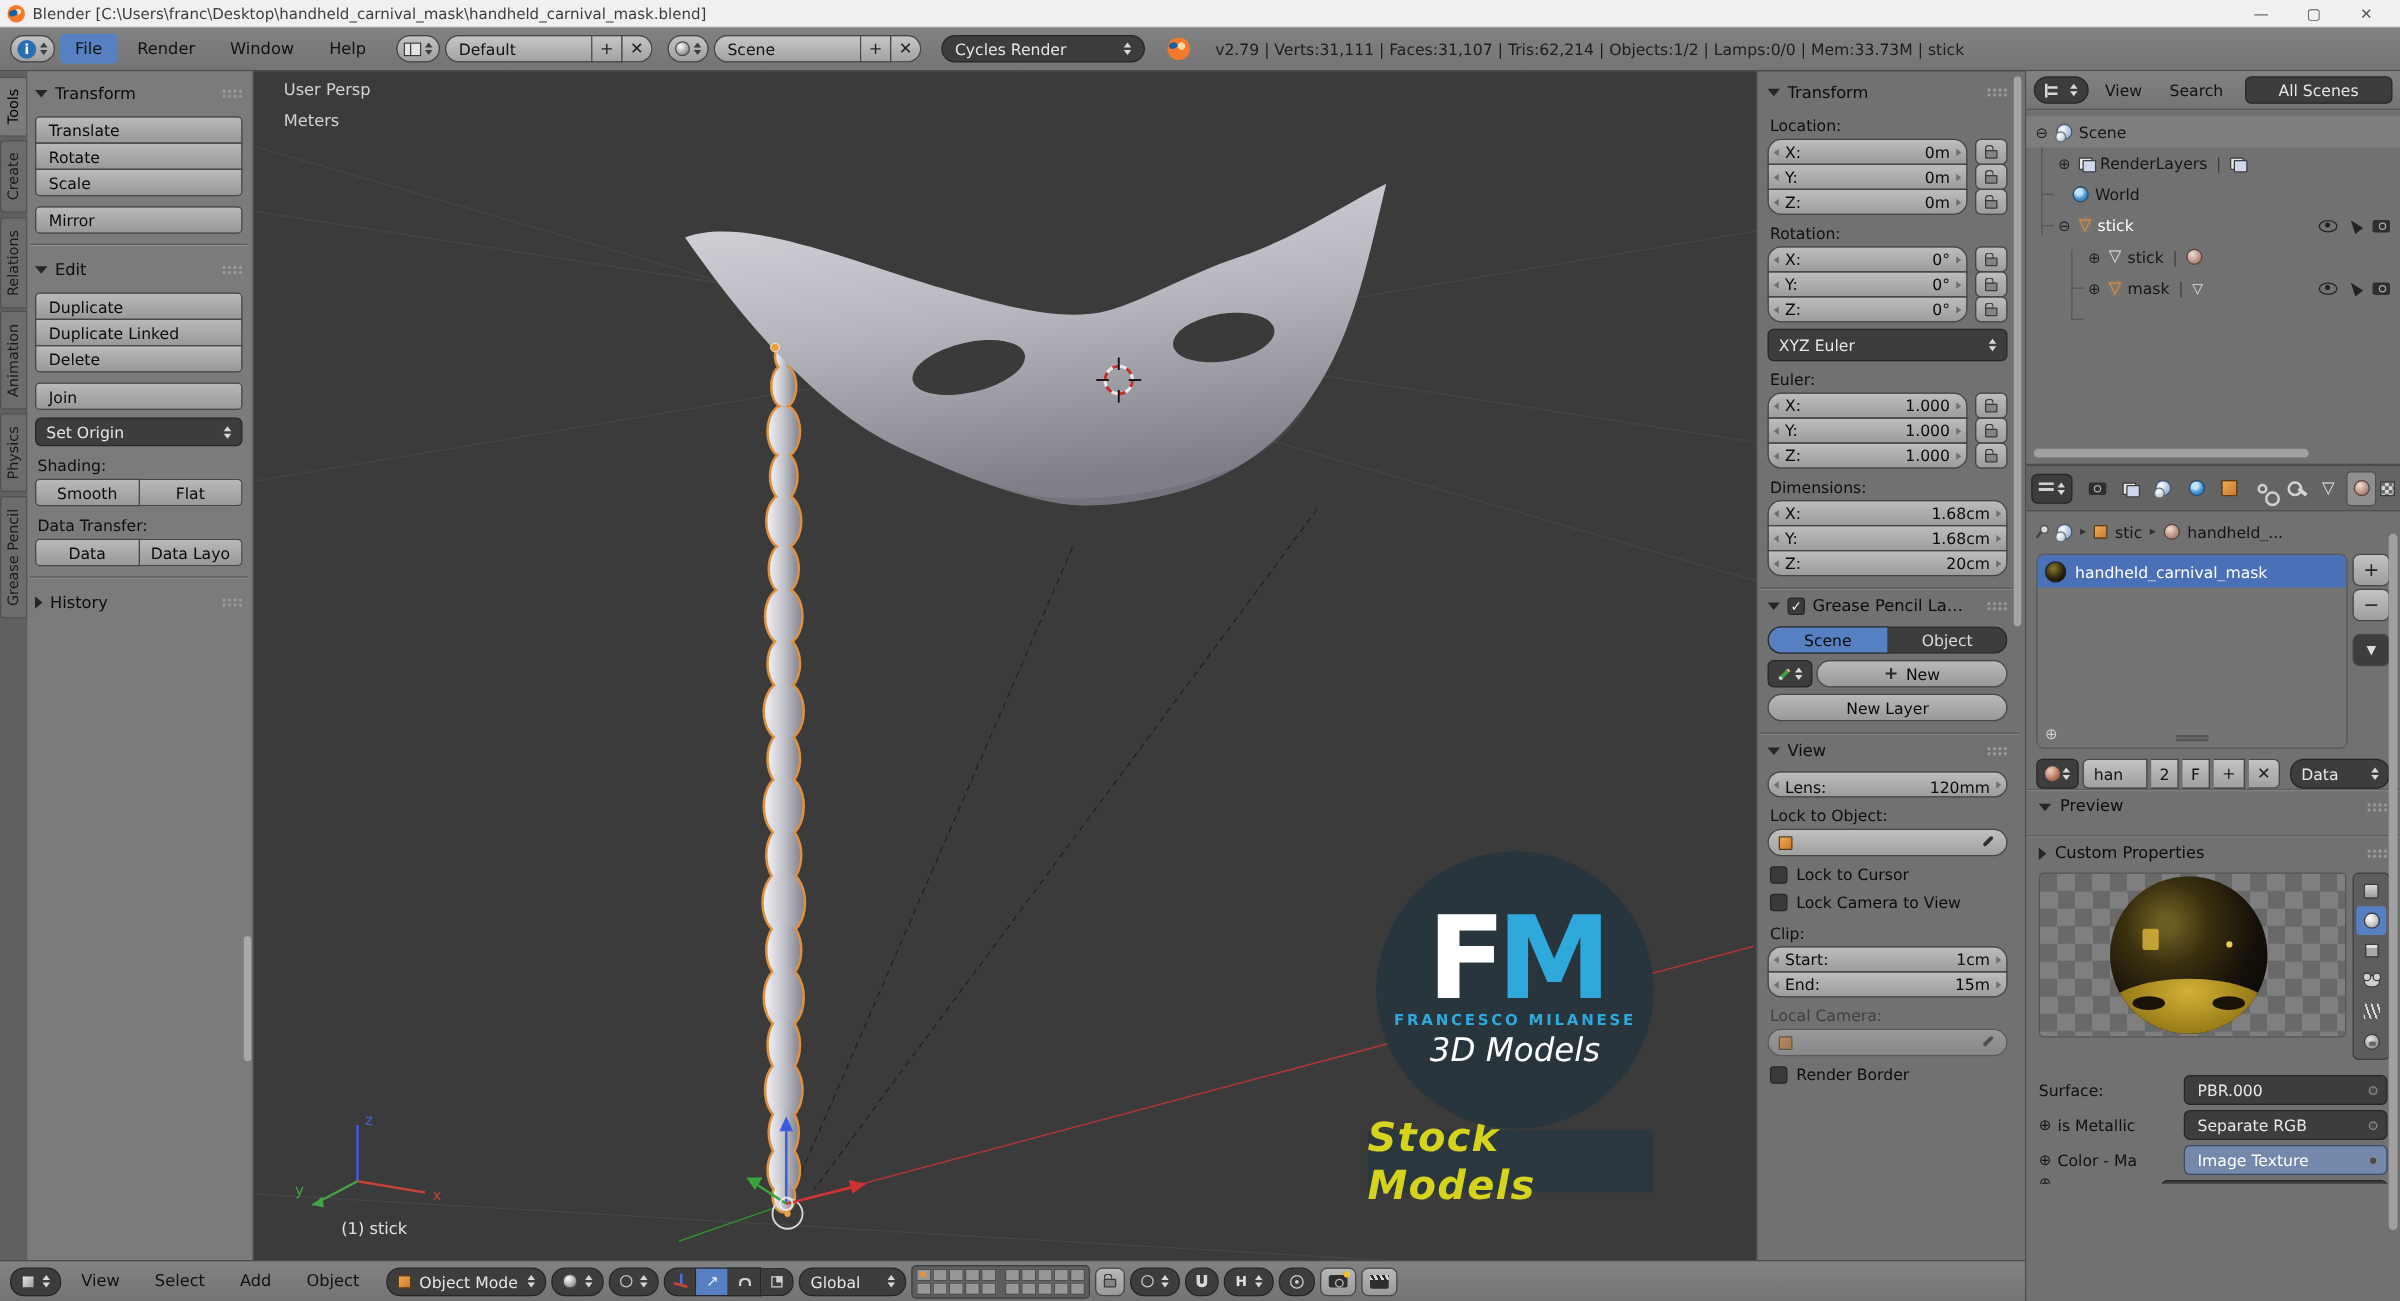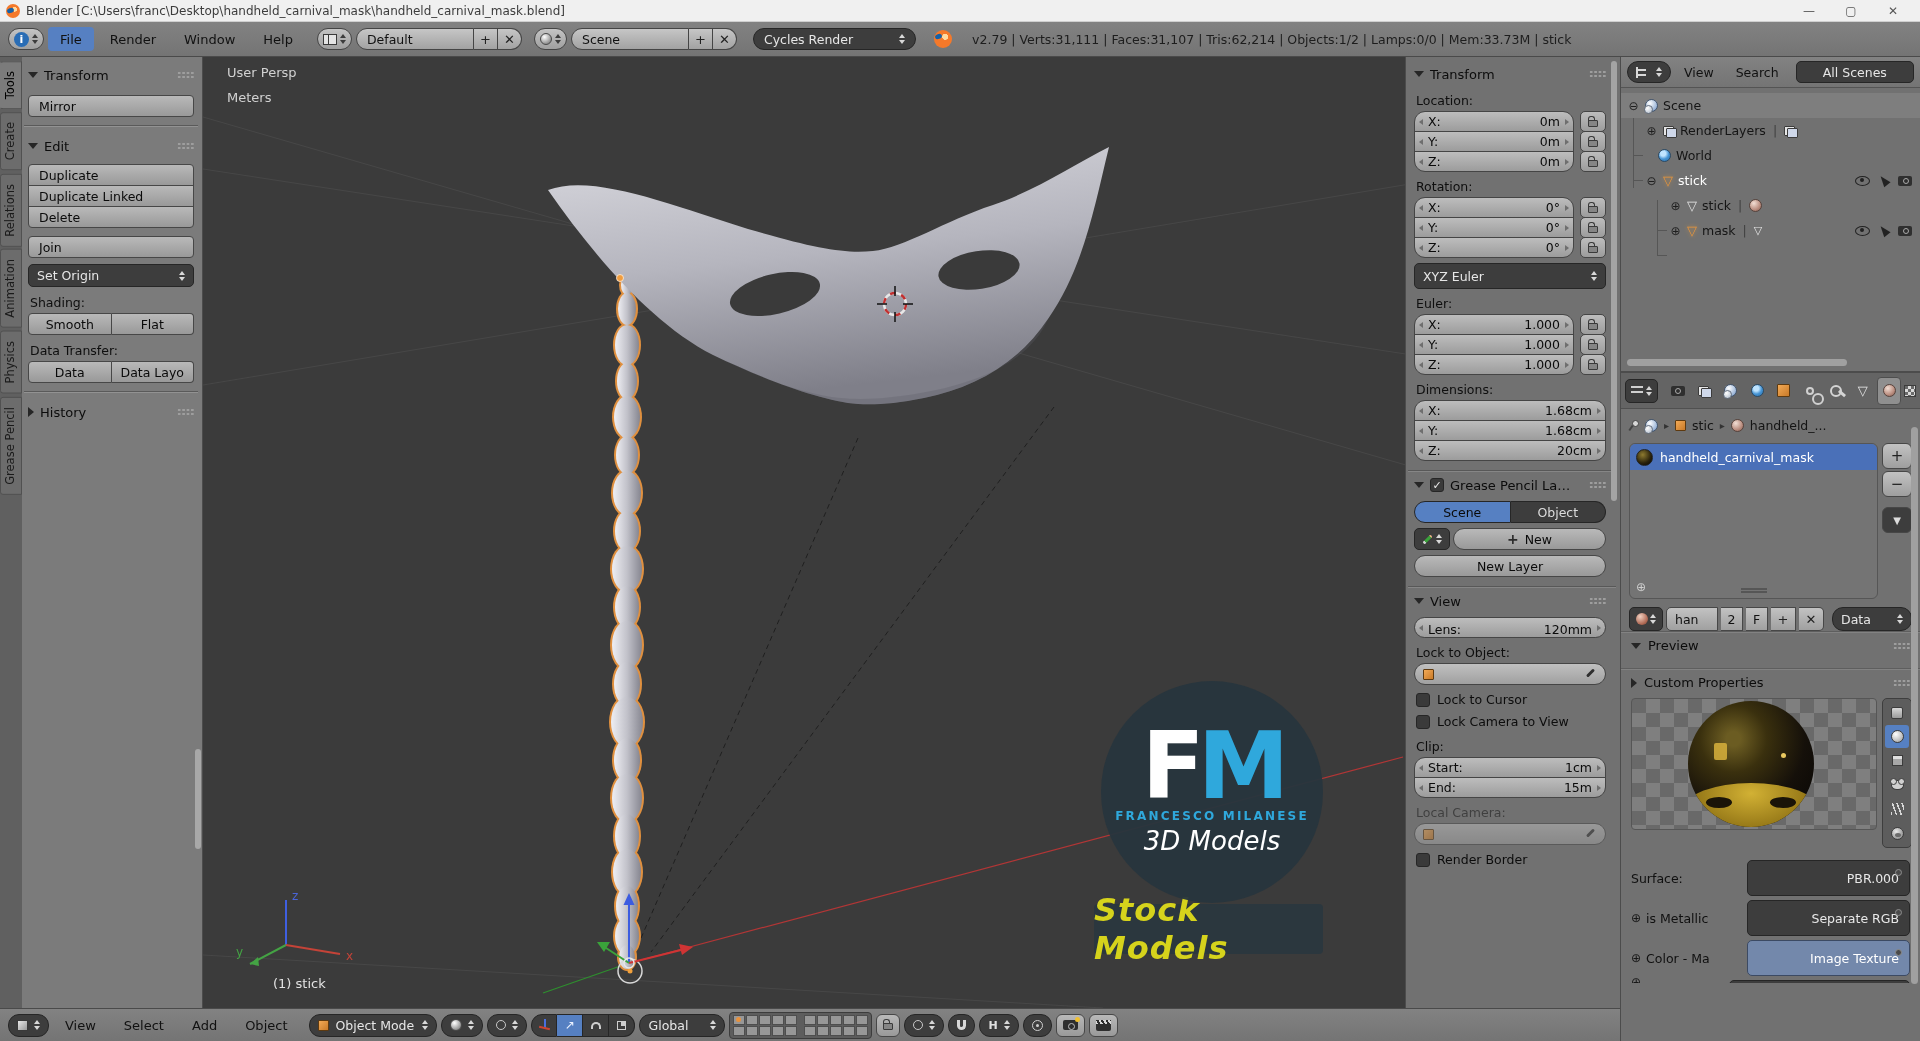--- a/index.html
+++ b/index.html
@@ -230,21 +230,21 @@
   .fball { width:13px; height:13px; border-radius:50%; background:radial-gradient(circle at 35% 30%, #fff, #b8b8b8 70%, #8a8a8a); border:1px solid #3c3c3c; }
   .fcube { width:11px; height:11px; background:linear-gradient(#e0e0e0 0 30%, #a8a8a8 30%); border:1px solid #3c3c3c; }
   .fmonkey { width:13px; height:10px; background:#cfcfcf; border-radius:50% 50% 45% 45%; position:relative; border:1px solid #3c3c3c; }
   .fmonkey::before, .fmonkey::after { content:''; position:absolute; top:-3px; width:5px; height:5px; background:#cfcfcf; border:1px solid #3c3c3c; border-radius:50%; }
   .fmonkey::before { left:-2px; } .fmonkey::after { right:-2px; }
   .fhair { width:13px; height:12px; background:repeating-linear-gradient(70deg, #d8d8d8 0 1.5px, transparent 1.5px 4.5px); }
   .fworld { width:13px; height:13px; border-radius:50%; background:radial-gradient(circle at 38% 32%, #e8e8e8, #9a9a9a 70%); border:1px solid #3c3c3c; position:relative; }
   .fworld::after { content:''; position:absolute; left:3px; top:5px; width:6px; height:4px; background:#6a6a6a; border-radius:50%; }
   .surfrow { display:flex; align-items:center; gap:24px; padding:4px 10px 0 10px; }
   .surf-label { width:92px; color:#101010; display:flex; align-items:center; gap:5px; }
-  .nodebtn { flex:1; height:36px; background:#3d3d3d; border:1px solid #262626; border-radius:5px; color:#e8e8e8; display:flex; align-items:center; padding:0 10px; position:relative;justify-content:flex-end; }
+  .nodebtn { flex:1; height:24px; background:#3d3d3d; border:1px solid #262626; border-radius:5px; color:#e8e8e8; display:flex; align-items:center; padding:0 10px; position:relative; }
   .nodebtn .sock { position:absolute; right:7px; top:8px; width:7px; height:7px; border-radius:50%; border:1.5px solid #8d8d8d; background:#4a4a4a; }
   .nodebtn.bluish { background:#7388ab; color:#fff; border-color:#3c4a63; }
   .oplus { color:#161616; font-size:12px; }
   .props-scroll { position:absolute; right:2px; top:42px; width:7px; bottom:8px; }
   .props-thumb { position:absolute; left:0; top:2%; width:7px; height:90%; background:#a0a0a0; border-radius:3.5px; }
   .cutrow { height:7px; overflow:hidden; display:flex; padding:4px 10px 0 10px; gap:6px; }
   .ellip { white-space:nowrap; overflow:hidden; text-overflow:ellipsis; }
 </style>
 </head>
 <body>
@@ -319,20 +319,25 @@
           <span class="vtab">Animation</span>
           <span class="vtab">Physics</span>
           <span class="vtab">Grease Pencil</span>
         </div>
 
         <div class="toolshelf">
           <div class="phead">
             <span class="tri-d"></span>
             <span>Transform</span>
             <span class="grip"></span>
+          </div>
+          <div class="vjoin mt6">
+            <div class="toolbtn">Translate</div>
+            <div class="toolbtn">Rotate</div>
+            <div class="toolbtn">Scale</div>
           </div>
           <div class="toolbtn mt8">Mirror</div>
           <div class="sep"></div>
           <div class="phead">
             <span class="tri-d"></span>
             <span>Edit</span>
             <span class="grip"></span>
           </div>
           <div class="vjoin mt6">
             <div class="toolbtn">Duplicate</div>

